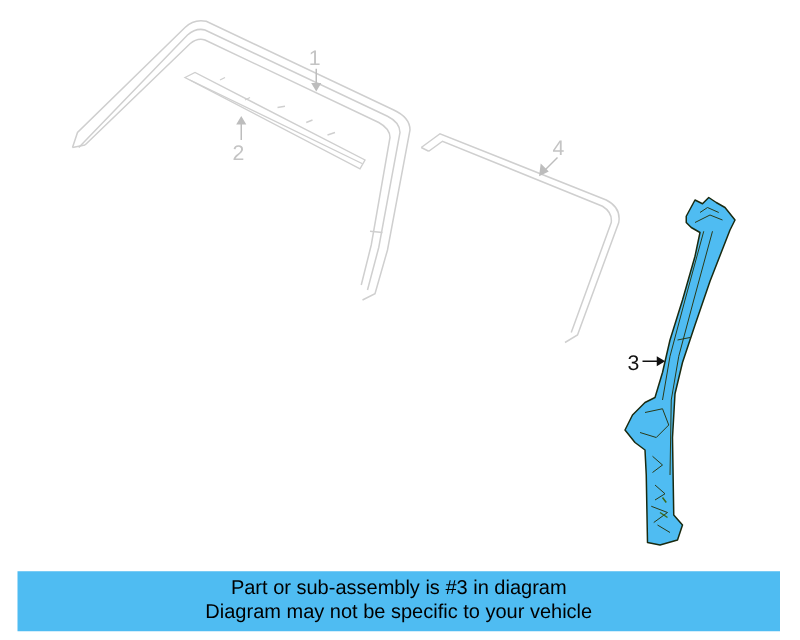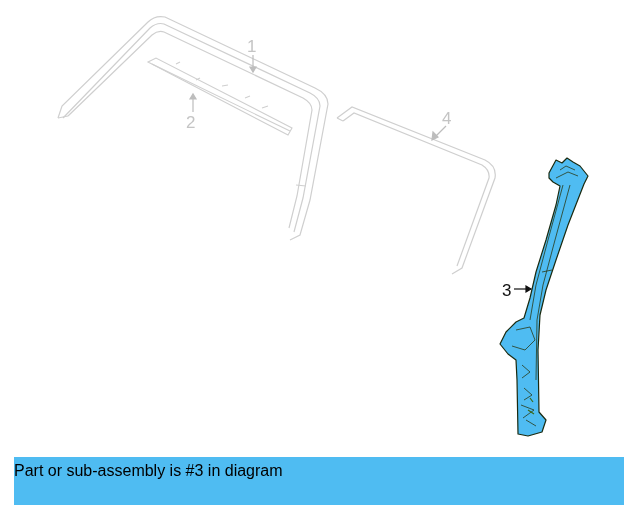--- a/index.html
+++ b/index.html
@@ -3,21 +3,21 @@
 <meta charset="utf-8">
 <style>
   html, body { margin: 0; padding: 0; background: #ffffff; }
   body { width: 640px; height: 512px; position: relative; overflow: hidden; font-family: "Liberation Sans", sans-serif; }
   #diagram { position: absolute; left: 0; top: 0; width: 640px; height: 450px; }
   .callout { font-family: "Liberation Sans", sans-serif; font-size: 17px; }
   .callout.faded { fill: #c4c4c4; }
   .callout.active { fill: #111111; }
   #caption-bar {
     position: absolute; left: 14px; top: 457px; width: 610px; height: 48px;
-    background: #4fbcf2; color: #000; 
+    background: #4fbcf2; color: #000; text-align: center;
     font-size: 16px; line-height: 19px; padding-top: 4px; box-sizing: border-box;
   }
   #caption-bar div { white-space: nowrap; }
 </style>
 </head>
 <body>
 
 <svg id="diagram" viewBox="0 0 640 450" xmlns="http://www.w3.org/2000/svg">
 
   <g fill="none" stroke="#cfcfcf" stroke-width="1.2">
@@ -71,13 +71,14 @@
   </g>
   <text class="callout active" x="502" y="296">3</text>
   <g stroke="#111" stroke-width="1.2" fill="#111">
     <line x1="514" y1="289" x2="528" y2="289"></line>
     <polygon points="526,286 526,292 531,289"></polygon>
   </g>
 </svg>
 
 <div id="caption-bar">
   <div>Part or sub-assembly is #3 in diagram</div>
+  <div>Diagram may not be specific to your vehicle</div>
 </div>
 
 </body></html>

